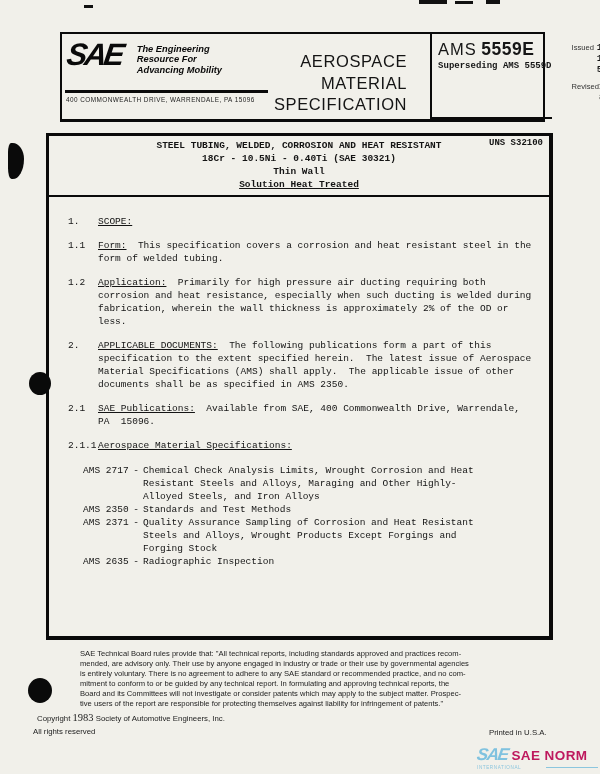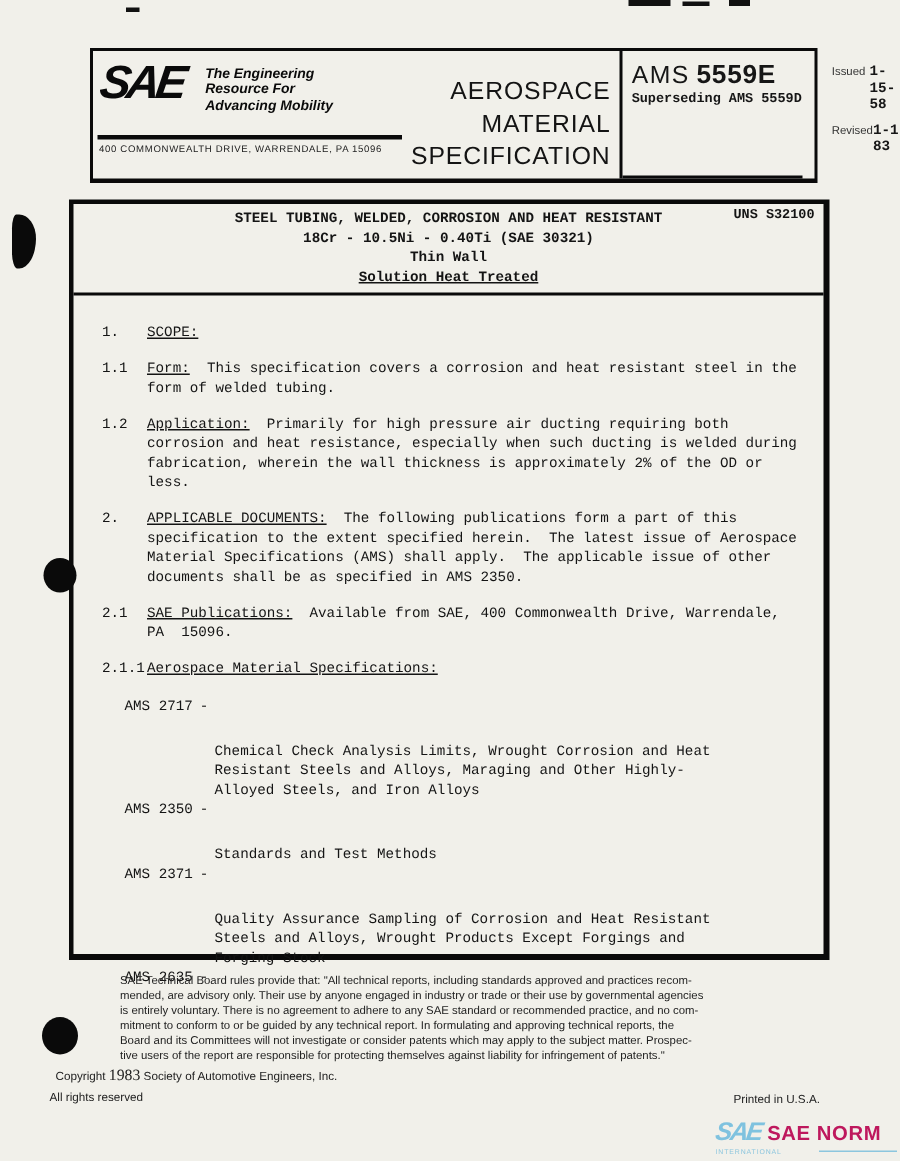--- a/index.html
+++ b/index.html
@@ -11,21 +11,21 @@
           border:2px solid #0a0a0a;border-bottom-width:3px;display:flex;box-sizing:border-box;background:#f1f0ea;}
   .logo-sec{width:212px;position:relative;flex:0 0 auto;}
   .logo-row{display:flex;align-items:flex-start;padding:7px 0 0 5px;}
   .sae-logo{font-style:italic;font-weight:900;font-size:31px;line-height:27px;
             letter-spacing:-3px;transform:skewX(-8deg);color:#0a0a0a;}
   .tagline{font-style:italic;font-weight:700;font-size:9.3px;line-height:10.4px;
            margin-left:15px;margin-top:3px;color:#0a0a0a;}
   .logo-rule{position:absolute;left:3px;width:203px;top:56px;height:2.5px;background:#0a0a0a;}
   .address{position:absolute;left:4px;top:62px;font-size:6.4px;letter-spacing:0.45px;
            white-space:nowrap;color:#222;}
-  .doctype{flex:1;text-align:right;padding:17px 6px 0 0;font-size:16.5px;line-height:21.5px;
+  .doctype{flex:1;text-align:right;padding:17px 23px 0 0;font-size:16.5px;line-height:21.5px;
            letter-spacing:0.6px;color:#141414;}
   .ams-box{width:136px;flex:0 0 auto;border-left:2.5px solid #0a0a0a;display:flex;
            flex-direction:row;box-sizing:border-box;}
   .ams-top{padding:5px 0 3px 6px;border-bottom:2px solid #0a0a0a;}
   .ams-prefix{font-size:16.5px;letter-spacing:1px;}
   .ams-number{font-size:17.5px;font-weight:900;letter-spacing:0.5px;}
   .superseding{font-family:"Liberation Mono","DejaVu Sans Mono",monospace;font-weight:700;
                font-size:9px;margin-top:1px;white-space:nowrap;}
   .ams-dates{padding:8px 0 0 20px;}
   .date-row{display:flex;margin-bottom:6px;align-items:baseline;}
@@ -41,21 +41,21 @@
   .uns{position:absolute;right:6px;top:1px;font-weight:700;font-size:9px;}
   .u{text-decoration:underline;}
   .content{padding:18px 6px 0 19px;}
   .sec{display:flex;margin-bottom:11px;line-height:13px;}
   .sec-num{flex:0 0 30px;}
   .sec-txt{flex:1;white-space:pre-wrap;}
   .ams-list{margin:12px 0 0 15px;}
   .ams-row{display:flex;line-height:13px;}
   .ams-code{flex:0 0 46px;}
   .ams-dash{flex:0 0 14px;text-align:center;}
-  .ams-desc{flex:1;white-space:pre-wrap;margin-top:30px;}
+  .ams-desc{flex:1;white-space:pre-wrap;}
 
   
   .disclaimer{position:absolute;left:80px;top:649px;width:468px;font-size:7.6px;line-height:10.1px;
               text-align:justify;white-space:pre-line;color:#222;}
   .copyright{position:absolute;left:37px;top:712px;font-size:7.8px;color:#222;}
   .copyright .year{font-family:Liberation Serif, serif;font-size:10.5px;}
   .rights{position:absolute;left:33px;top:727px;font-size:7.8px;color:#222;}
   .printed{position:absolute;left:489px;top:728px;font-size:7.8px;color:#222;}
 
   .watermark{position:absolute;left:477px;top:745px;width:121px;}
@@ -191,20 +191,21 @@
           <div class="ams-row">
             <span class="ams-code">AMS 2371</span>
             <span class="ams-dash">-</span>
             <div class="ams-desc">Quality Assurance Sampling of Corrosion and Heat Resistant
 Steels and Alloys, Wrought Products Except Forgings and
 Forging Stock</div>
           </div>
           <div class="ams-row">
             <span class="ams-code">AMS 2635</span>
             <span class="ams-dash">-</span>
+            <div class="ams-desc">Radiographic Inspection</div>
           </div>
         </div>
     </div>
   </div>
 
   <div class="disclaimer">SAE Technical Board rules provide that: "All technical reports, including standards approved and practices recom-
 mended, are advisory only. Their use by anyone engaged in industry or trade or their use by governmental agencies
 is entirely voluntary. There is no agreement to adhere to any SAE standard or recommended practice, and no com-
 mitment to conform to or be guided by any technical report. In formulating and approving technical reports, the
 Board and its Committees will not investigate or consider patents which may apply to the subject matter. Prospec-

